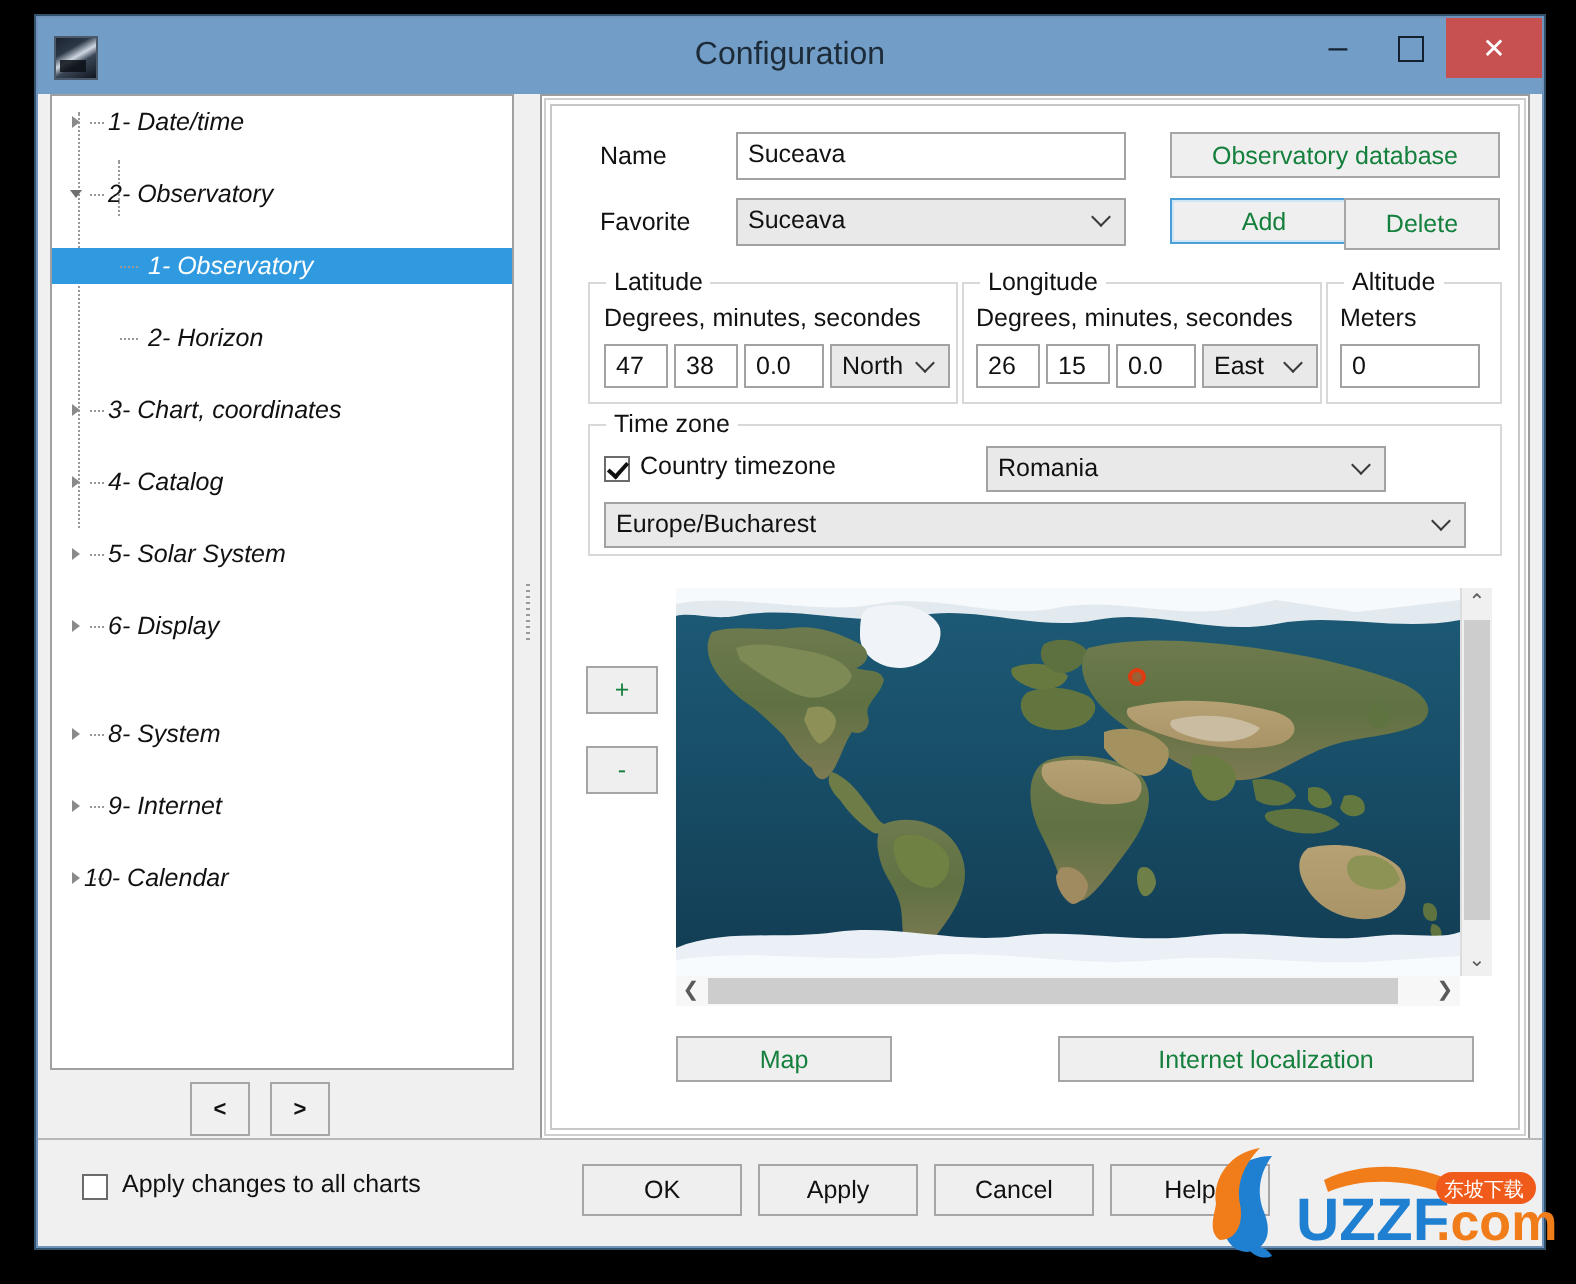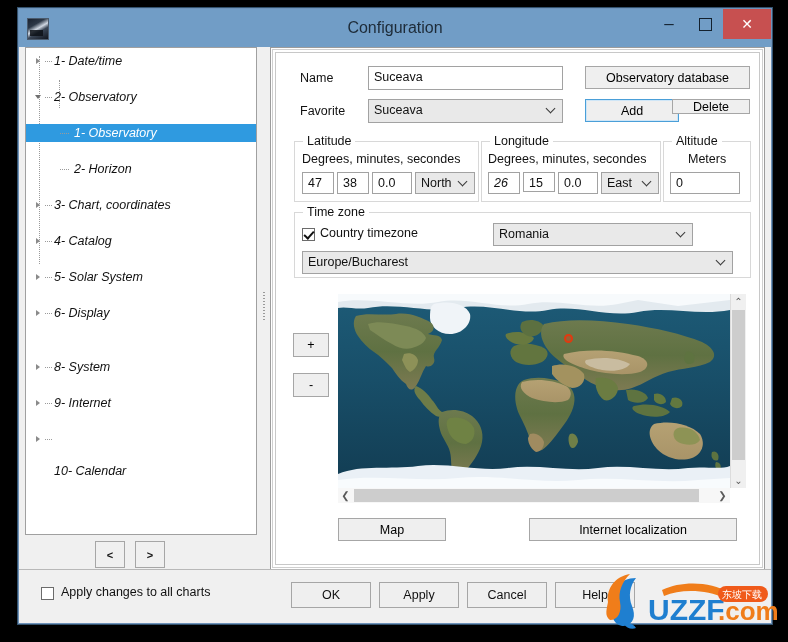--- a/index.html
+++ b/index.html
@@ -54,21 +54,21 @@
 
   label.fl{position:absolute;font-size:12.5px;color:#111;}
   .tbox{position:absolute;background:#fff;border:1px solid #a2a2a2;font-size:12.5px;color:#111;
         padding:2px 5px;box-sizing:border-box;line-height:17px;}
   .combo{position:absolute;background:#e9e9e9;border:1px solid #a2a2a2;font-size:12.5px;color:#111;
          padding:2px 5px;box-sizing:border-box;line-height:17px;}
   .combo .cv{position:absolute;left:5px;top:2px;}
   .combo .chev{position:absolute;right:6px;top:4px;width:9px;height:9px;}
   .combo .chev::before{content:"";position:absolute;left:0;top:1px;width:6px;height:6px;
      border-left:1.6px solid #3a3a3a;border-bottom:1.6px solid #3a3a3a;transform:rotate(-45deg);}
-  .btn{position:absolute;background:#efefef;border:1px solid #a6a6a6;font-size:12.5px;color:#000000;
+  .btn{position:absolute;background:#efefef;border:1px solid #a6a6a6;font-size:12.5px;color:#15803d;
        display:flex;align-items:center;justify-content:center;box-sizing:border-box;}
   .btn.focus{border:1px solid #4a9fd8;box-shadow:inset 0 0 0 1px #cfe6f7;}
 
   .group{position:absolute;border:1px solid #d8d8d8;box-sizing:border-box;}
   .group>.gt{position:absolute;top:-8px;left:8px;background:#fff;padding:0 4px;font-size:12.5px;color:#111;}
   .sublbl{position:absolute;font-size:12.5px;color:#111;}
 
   .chk{position:absolute;width:13px;height:13px;border:1px solid #6b6b6b;background:#fff;box-sizing:border-box;}
   .chk.on::after{content:"";position:absolute;left:3px;top:0px;width:4px;height:8px;border:solid #111;
      border-width:0 2px 2px 0;transform:rotate(42deg);}
@@ -173,21 +173,21 @@
 
         <div class="tnode" style="top:184px;">
           <span class="arrow collapsed" style="left:8px;"></span>
           <span class="hdot" style="left:19px;top:9px;width:7px;"></span>
           <span class="lbl" style="left:28px;">9- Internet</span>
         </div>
 
         <div class="tnode" style="top:202px;">
           <span class="arrow collapsed" style="left:8px;"></span>
           <span class="hdot" style="left:19px;top:9px;width:7px;"></span>
-          <span class="lbl" style="left:28px;margin-top:32px;">10- Calendar</span>
+          <span class="lbl" style="left:16px;">10- Calendar</span>
         </div>
       </div>
 
       <div class="navbtns">
         <div class="navbtn" style="left:70px;">&lt;</div>
         <div class="navbtn" style="left:110px;">&gt;</div>
       </div>
     </div>
 
     <div class="splitter">
@@ -200,50 +200,50 @@
         <label class="fl" style="left:24px;top:18px;">Name</label>
         <div class="tbox" style="left:92px;top:13px;width:195px;height:24px;">Suceava</div>
         <div class="btn" style="left:309px;top:13px;width:165px;height:23px;">Observatory database</div>
 
         <label class="fl" style="left:24px;top:51px;">Favorite</label>
         <div class="combo" style="left:92px;top:46px;width:195px;height:24px;">
           <span class="cv">Suceava</span>
           <span class="chev"></span>
         </div>
         <div class="btn focus" style="left:309px;top:46px;width:94px;height:23px;">Add</div>
-        <div class="btn" style="left:396px;top:46px;width:78px;height:15px;">Delete</div>
+        <div class="btn" style="left:396px;top:46px;width:78px;height:26px;">Delete</div>
 
         <div class="group" style="left:18px;top:88px;width:185px;height:61px;">
           <span class="gt">Latitude</span>
         </div>
         <span class="sublbl" style="left:26px;top:99px;">Degrees, minutes, secondes</span>
         <div class="tbox" style="left:26px;top:119px;width:32px;height:22px;">47</div>
         <div class="tbox" style="left:61px;top:119px;width:32px;height:22px;">38</div>
         <div class="tbox" style="left:96px;top:119px;width:40px;height:22px;">0.0</div>
         <div class="combo" style="left:139px;top:119px;width:60px;height:22px;">
           <span class="cv">North</span>
           <span class="chev"></span>
         </div>
 
         <div class="group" style="left:205px;top:88px;width:180px;height:61px;">
           <span class="gt">Longitude</span>
         </div>
         <span class="sublbl" style="left:212px;top:99px;">Degrees, minutes, secondes</span>
-        <div class="tbox" style="left:212px;top:119px;width:32px;height:22px;font-style:italic;">26</div>
+        <div class="tbox" style="left:212px;top:119px;width:32px;height:22px;">26</div>
         <div class="tbox" style="left:247px;top:119px;width:32px;height:20px;">15</div>
         <div class="tbox" style="left:282px;top:119px;width:40px;height:22px;">0.0</div>
         <div class="combo" style="left:325px;top:119px;width:58px;height:22px;">
           <span class="cv">East</span>
           <span class="chev"></span>
         </div>
 
         <div class="group" style="left:387px;top:88px;width:88px;height:61px;">
           <span class="gt">Altitude</span>
         </div>
-        <span class="sublbl" style="left:412px;top:99px;">Meters</span>
+        <span class="sublbl" style="left:394px;top:99px;">Meters</span>
         <div class="tbox" style="left:394px;top:119px;width:70px;height:22px;">0</div>
 
         <div class="group" style="left:18px;top:159px;width:457px;height:66px;">
           <span class="gt">Time zone</span>
         </div>
         <div class="chk on" style="left:26px;top:175px;"></div>
         <span class="sublbl" style="left:44px;top:173px;">Country timezone</span>
         <div class="combo" style="left:217px;top:170px;width:200px;height:23px;">
           <span class="cv">Romania</span>
           <span class="chev"></span>

